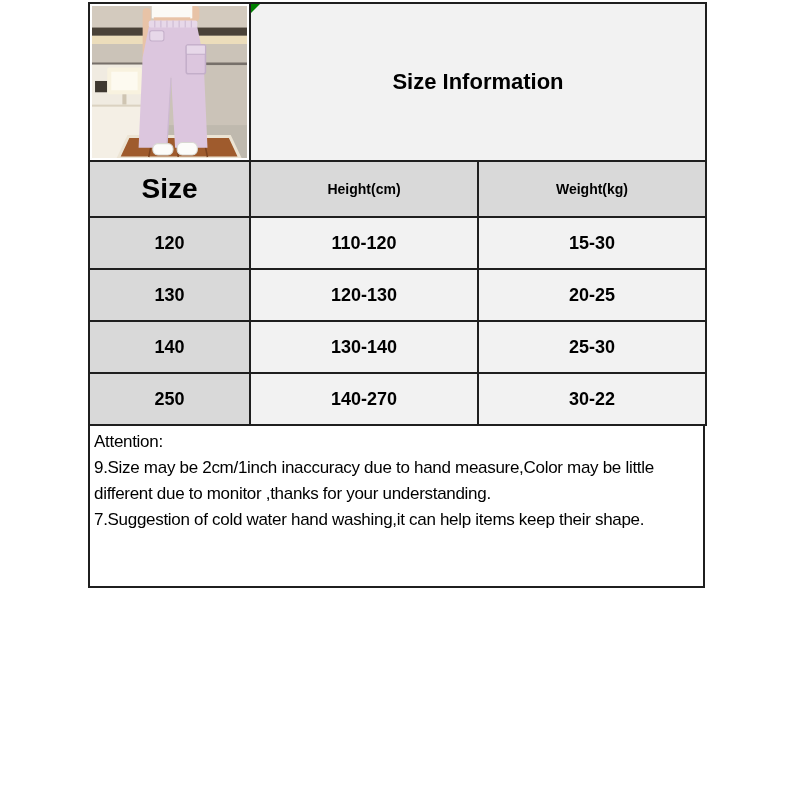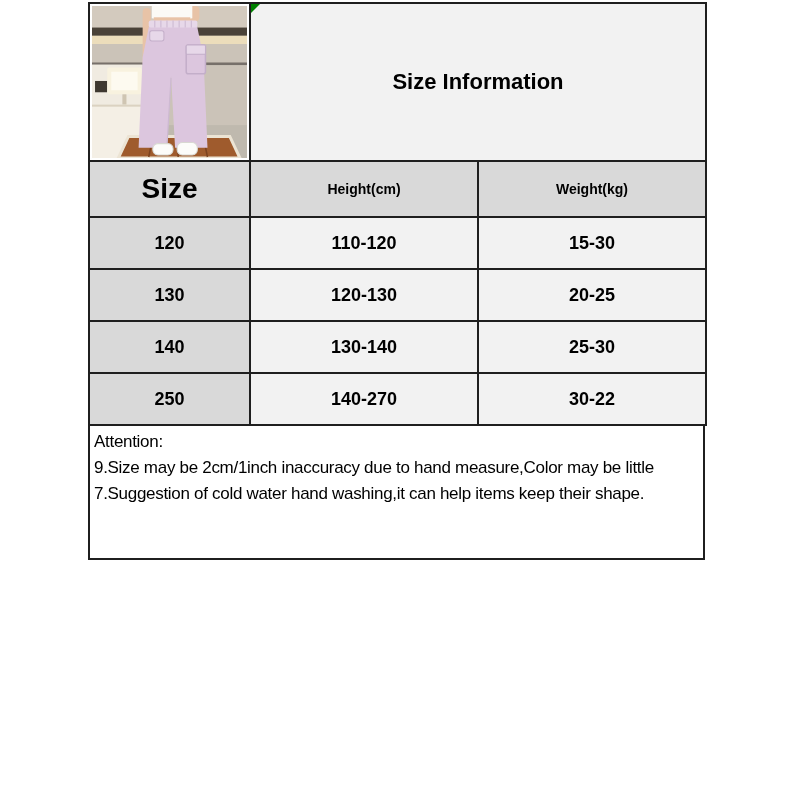--- a/index.html
+++ b/index.html
@@ -49,21 +49,21 @@
     font-size:14px;font-weight:bold;
   }
   .head-row th.size-head{font-size:28px;}
   .data-row td{
     background:var(--cell-bg);
     font-size:18px;font-weight:bold;
   }
   .data-row td.size-col{background:var(--size-col-bg);}
   .attention{
     margin-top:-2px;
-    width:617px;height:136px;
+    width:617px;height:164px;
     border:2px solid var(--border);
     background:#fff;
     padding:3px 4px;
     overflow:hidden;
   }
   .att-line{
     font-size:17px;line-height:26px;letter-spacing:-0.3px;
     white-space:nowrap;
   }
 </style>
@@ -151,15 +151,16 @@
         <td class="size-col">250</td>
         <td>140-270</td>
         <td>30-22</td>
       </tr>
     </tbody>
   </table>
 
   <div class="attention">
     <div class="att-line">Attention:</div>
     <div class="att-line">9.Size may be 2cm/1inch inaccuracy due to hand measure,Color may be little</div>
+    <div class="att-line">different due to monitor ,thanks for your understanding.</div>
     <div class="att-line">7.Suggestion of cold water hand washing,it can help items keep their shape.</div>
   </div>
 </div>
 
 </body></html>

